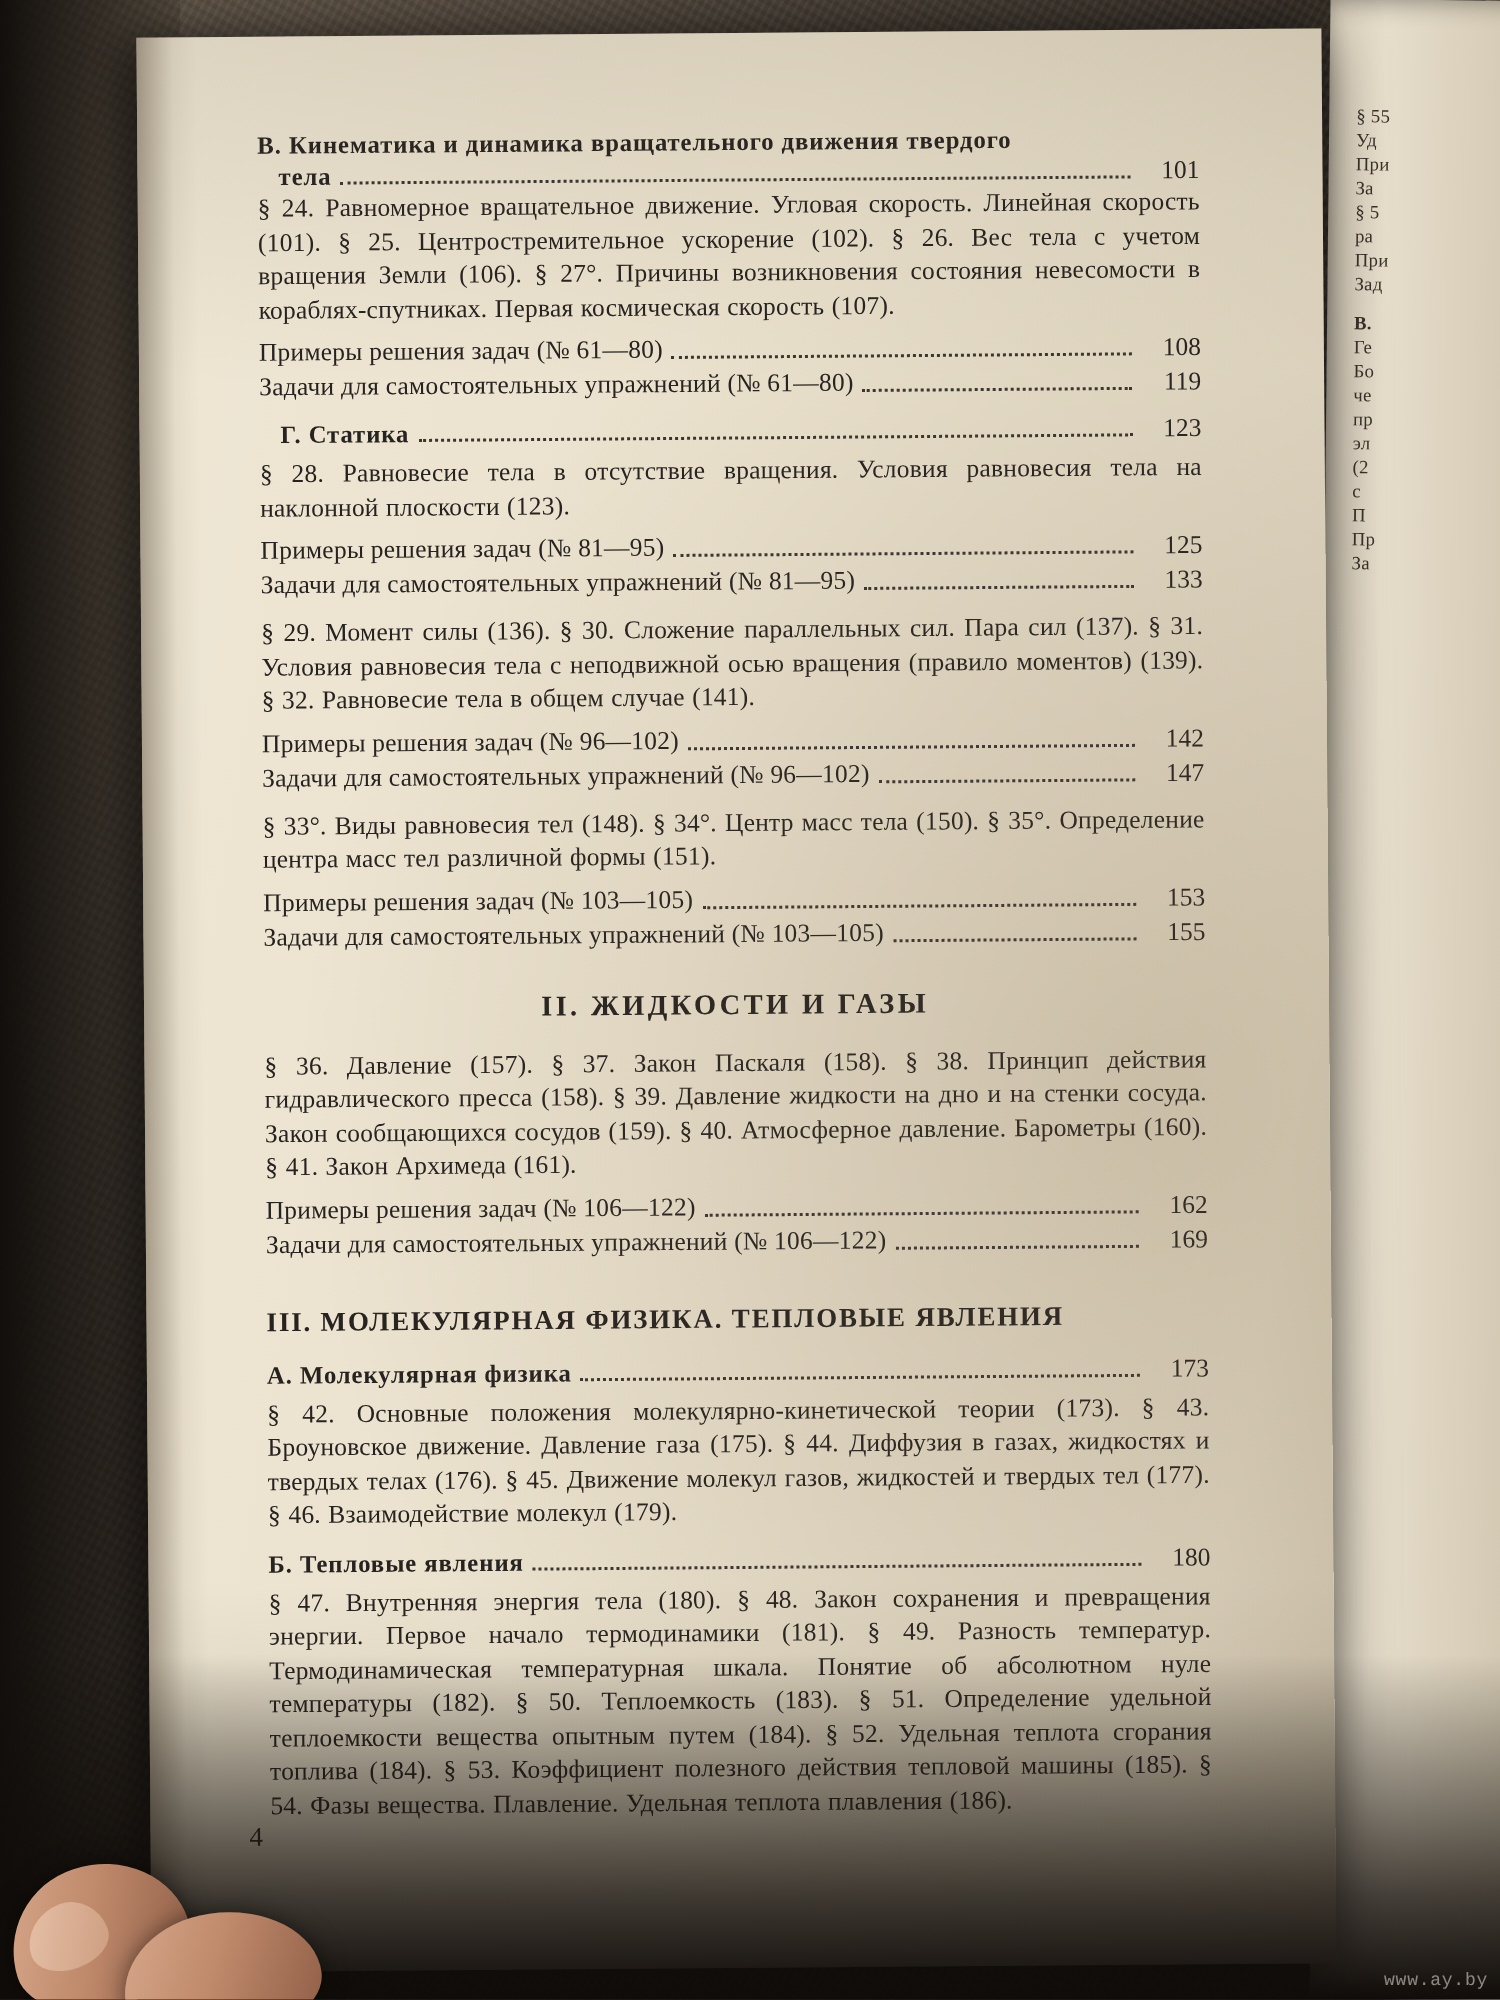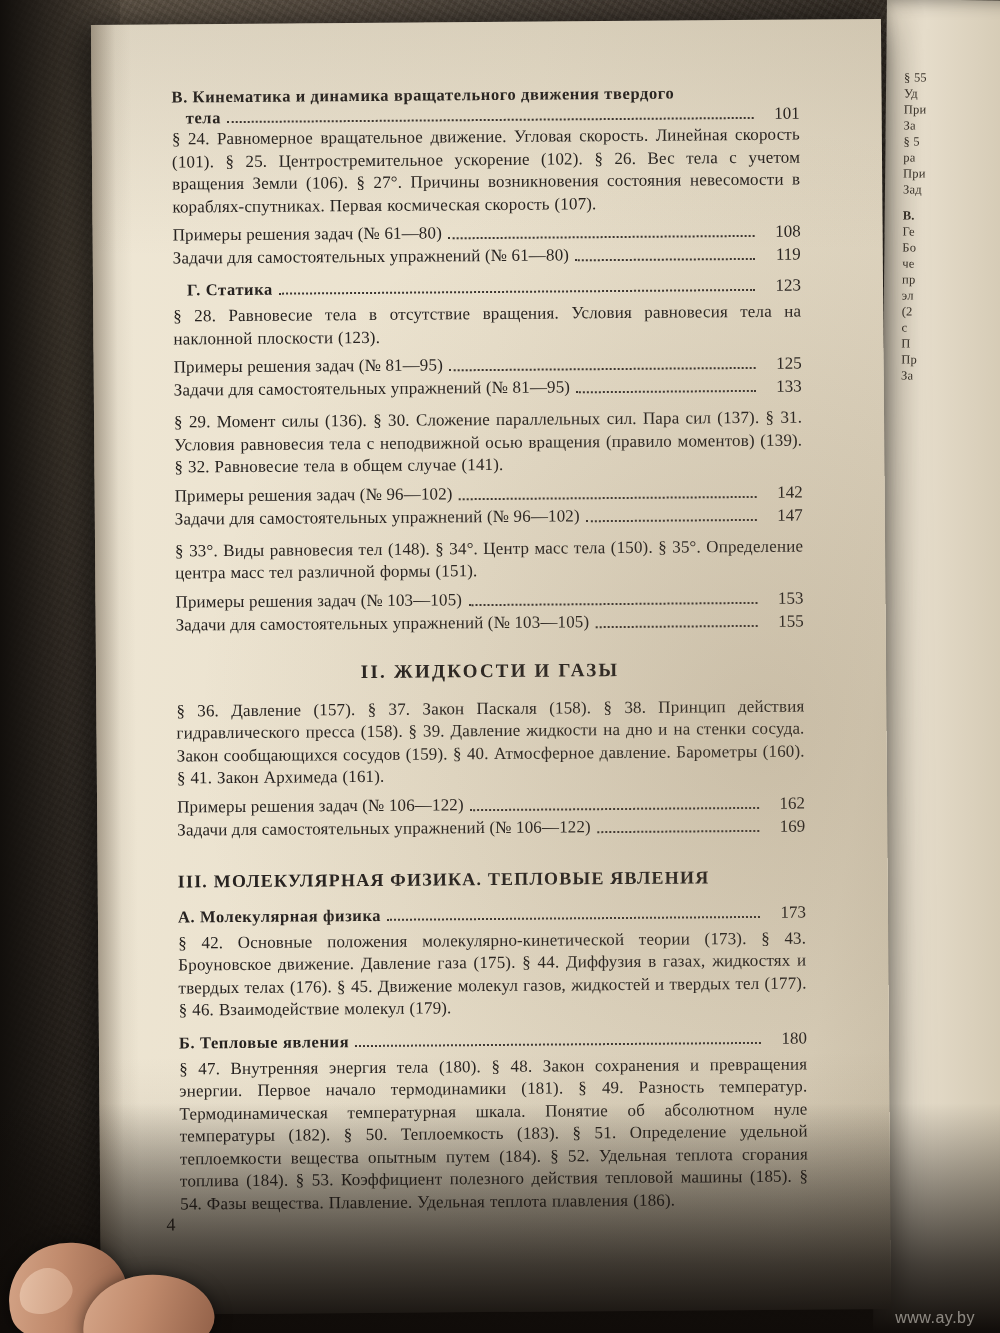--- a/index.html
+++ b/index.html
@@ -123,23 +123,23 @@
   .nail{
     position:absolute;left:28px;bottom:30px;width:54px;height:44px;
     border-radius:55% 45% 50% 50%/60% 60% 40% 40%;
     background:linear-gradient(120deg,#e9c6ad,#cf9f82);
     transform:rotate(-20deg);
     opacity:.9;
   }
 
   
   .wm{
-    position:absolute;right:25px;bottom:6px;
-    font-family:Liberation Sans, sans-serif;
-    font-size:16px;color:rgba(235,230,220,0.55);letter-spacing:.5px;
+    position:absolute;right:8px;bottom:6px;
+    font-family:Liberation Mono, monospace;
+    font-size:12px;color:rgba(235,230,220,0.55);letter-spacing:.5px;
   }
 </style>
 </head>
 <body>
 
 <div class="scene">
   <div class="bg"></div>
   <div class="bg-texture"></div>
   <div class="bg-dark-band"></div>
 

